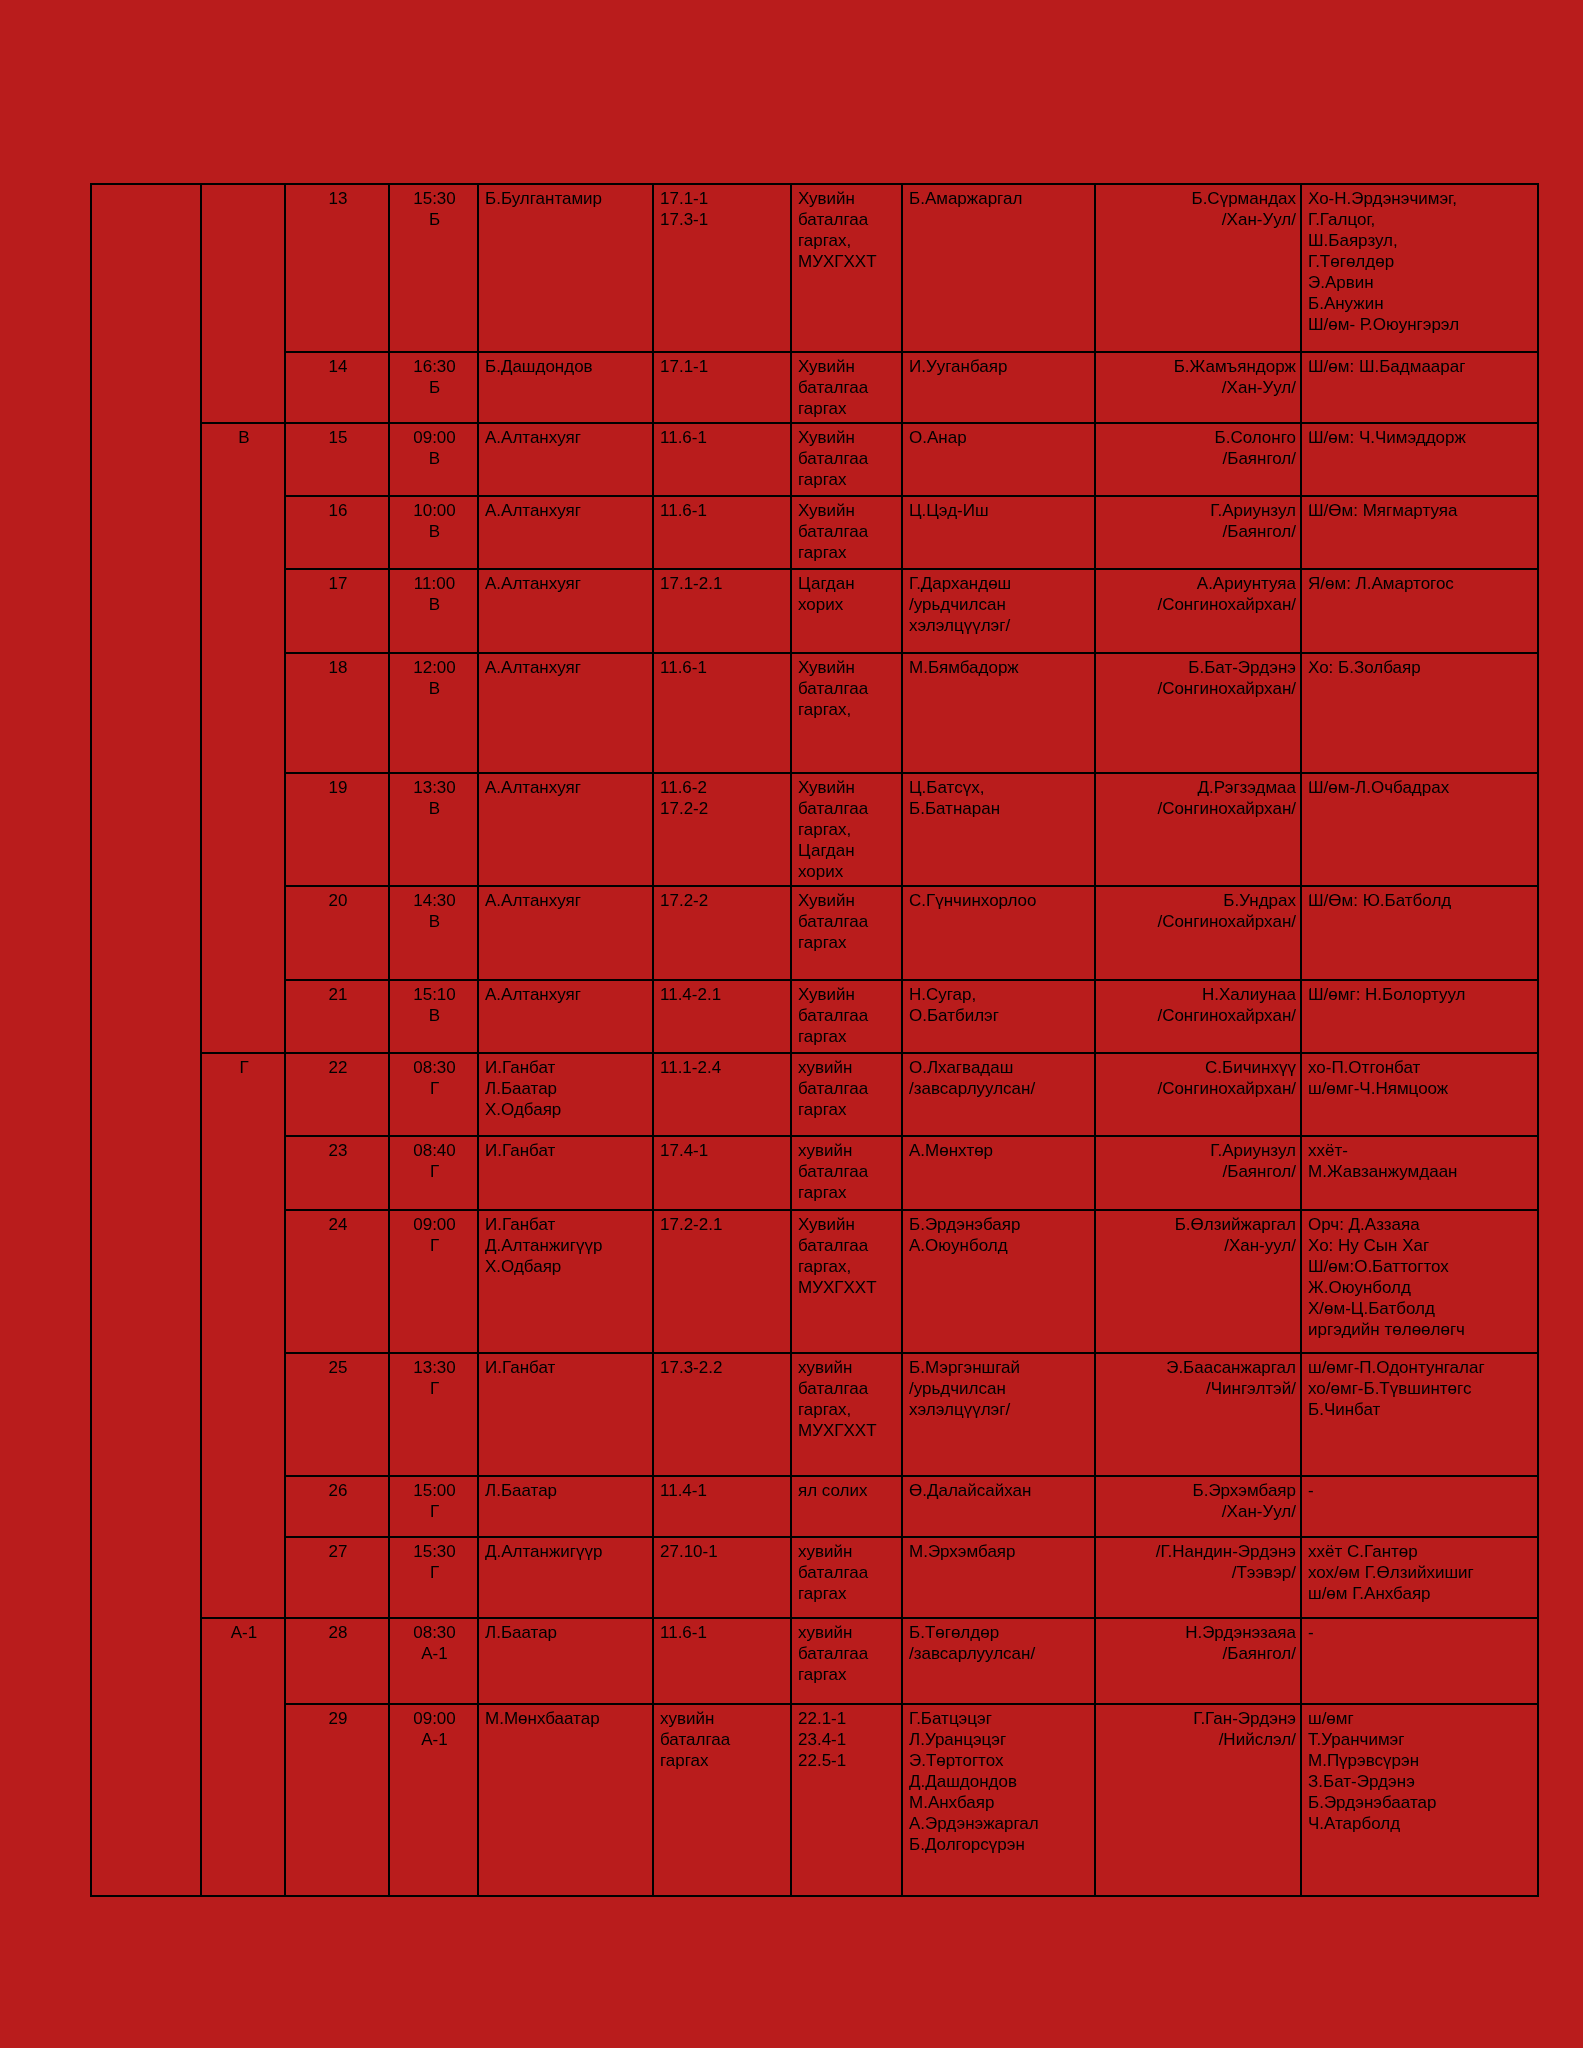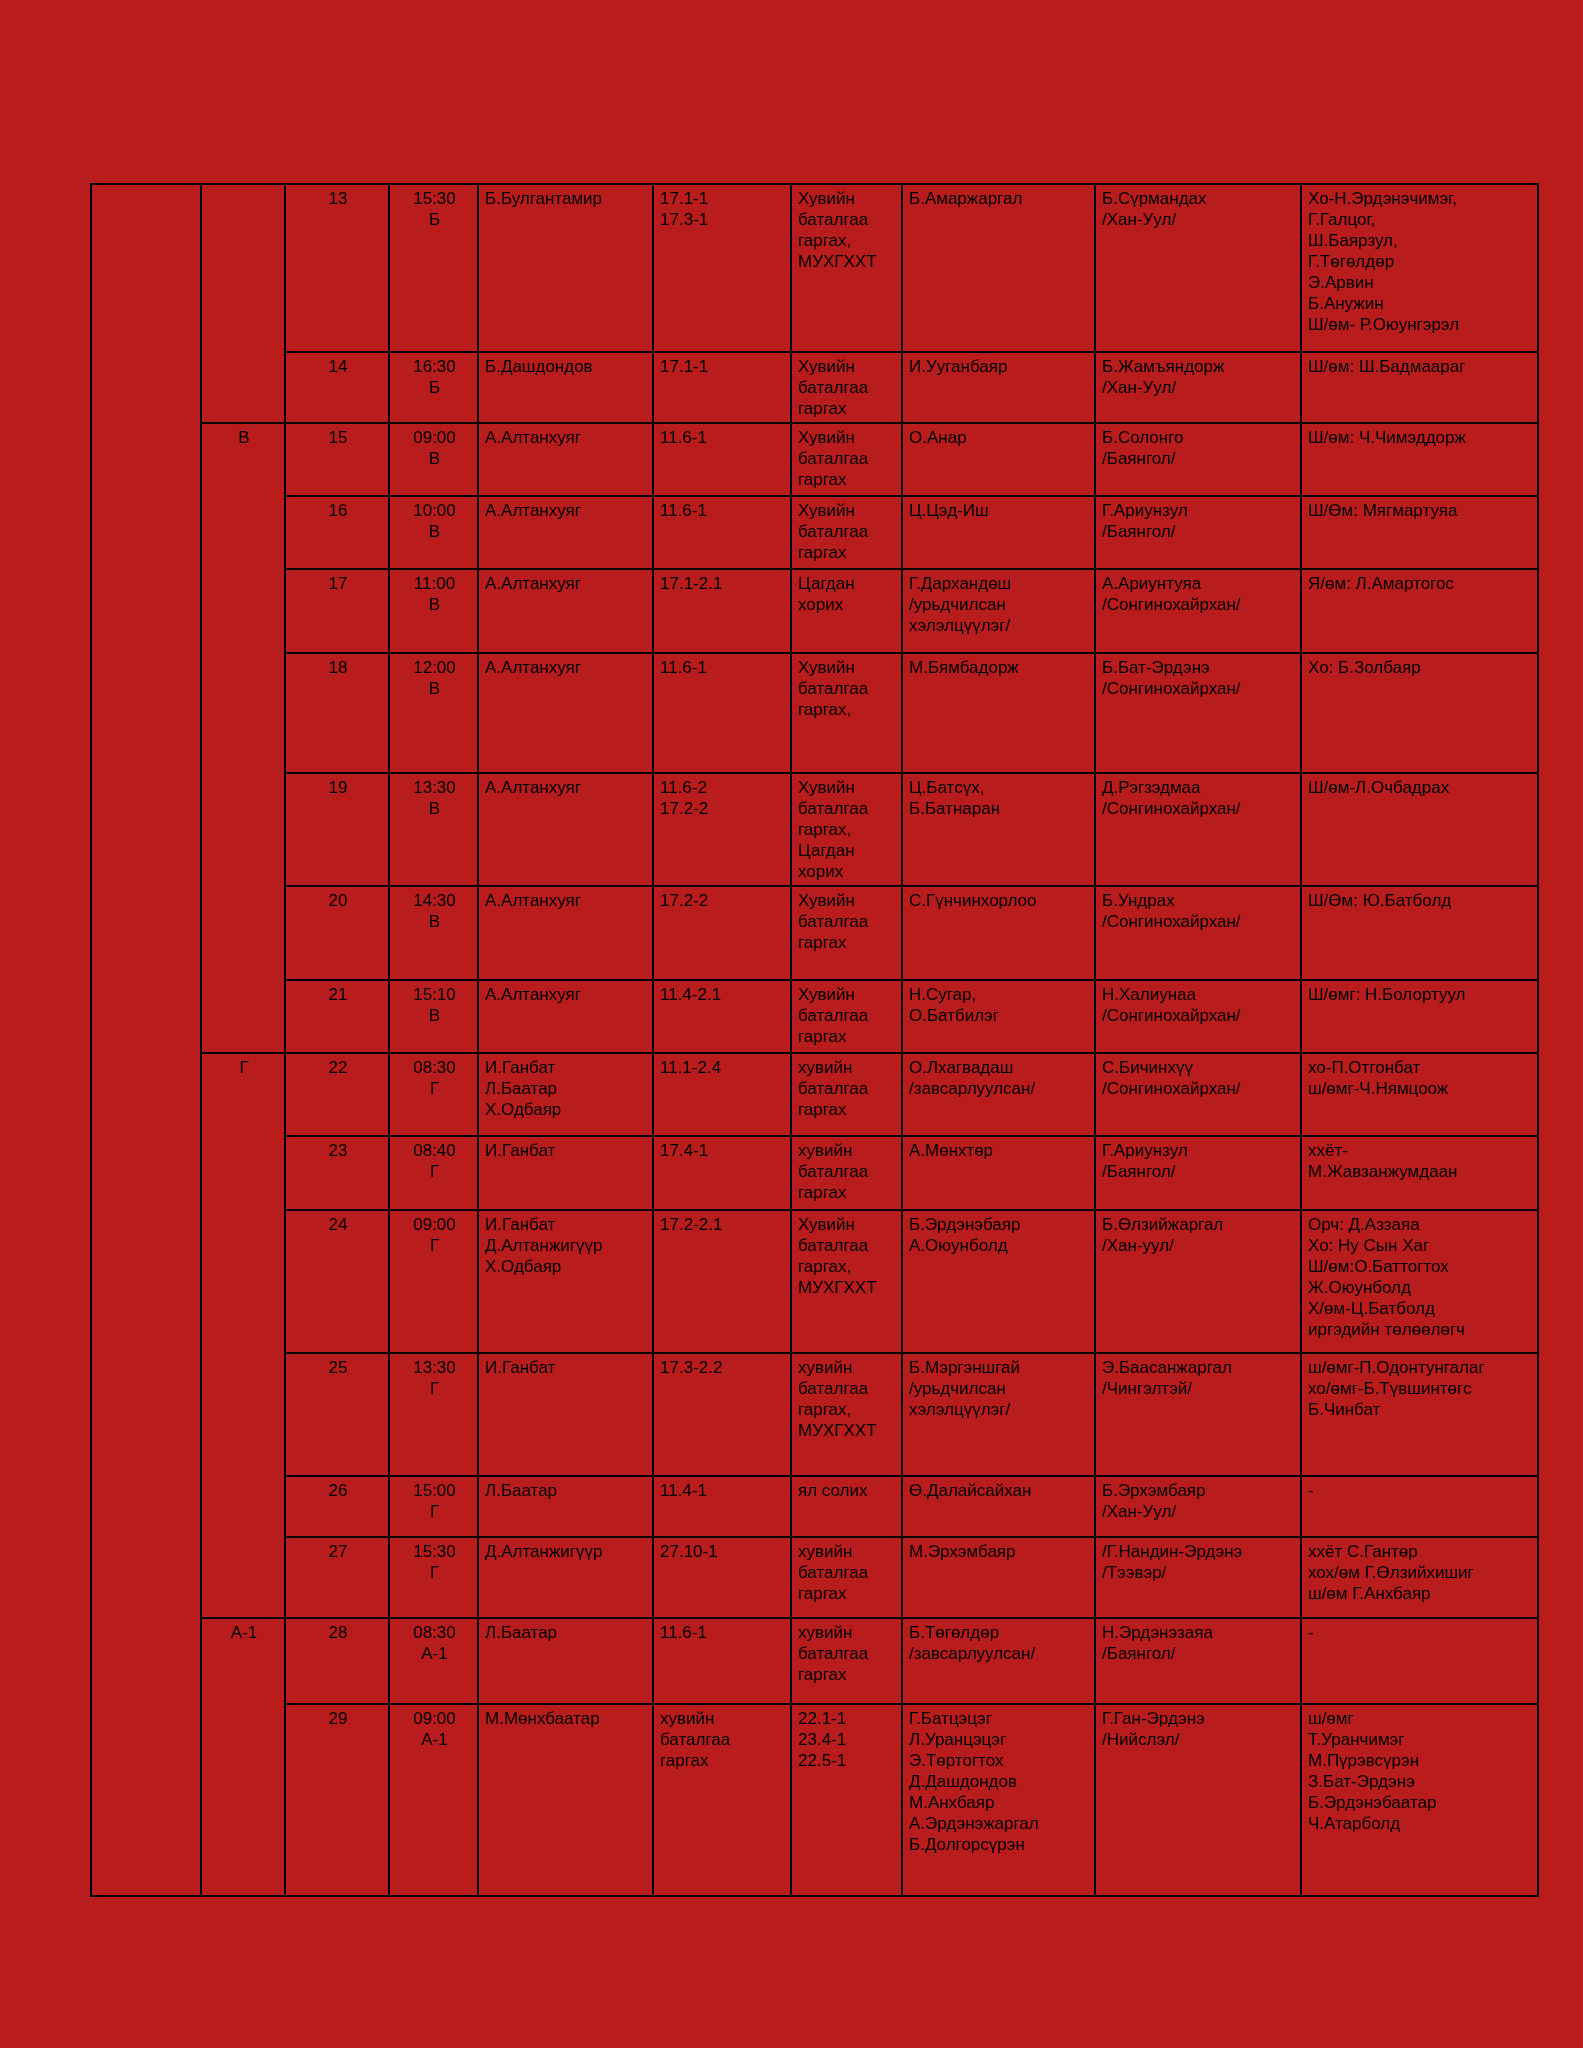--- a/index.html
+++ b/index.html
@@ -41,21 +41,21 @@
     word-wrap: break-word;
   }
   td.c-margin  { padding: 0; }
   td.c-letter  { text-align: center; vertical-align: middle; }
   td.c-no      { text-align: center; vertical-align: middle; }
   td.c-time    { text-align: center; vertical-align: top; }
   td.c-judge   { vertical-align: middle; }
   td.c-case    { vertical-align: top; }
   td.c-type    { vertical-align: top; padding-right: 2px; }
   td.c-def     { vertical-align: middle; }
-  td.c-pros    { vertical-align: top; }
+  td.c-pros    { vertical-align: top; text-align: right; }
   td.c-part    { vertical-align: middle; padding-left: 5px; border-radius: 25px; }
 </style>
 </head>
 <body>
 
 <div class="sheet">
   <table class="schedule">
     <colgroup>
       <col style="width:110px">
       <col style="width:84px">

